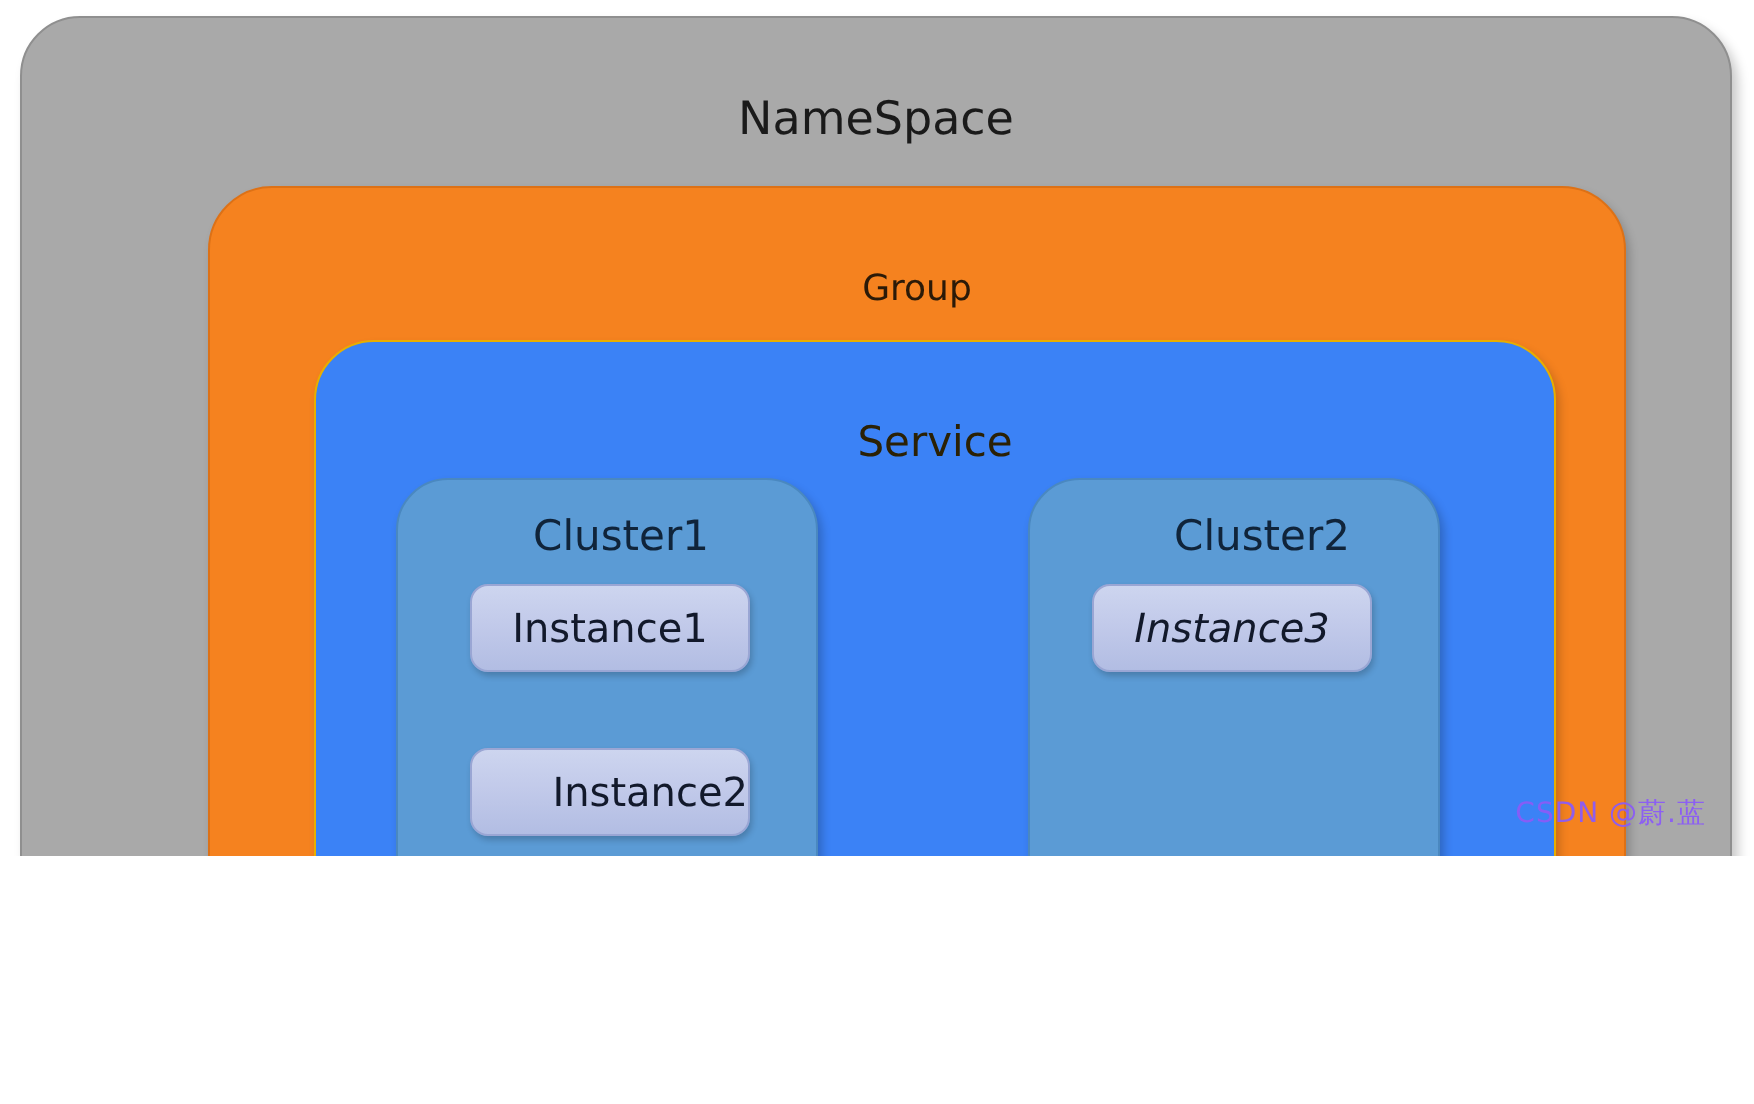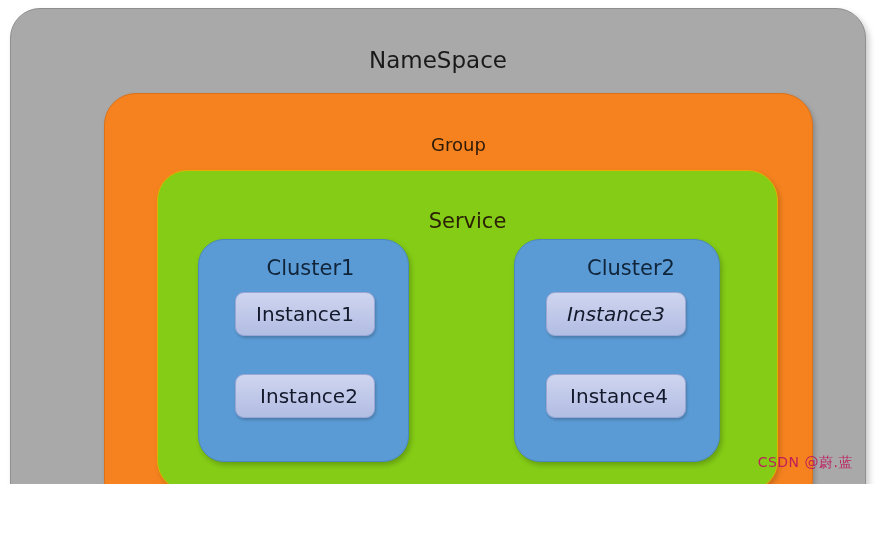--- a/index.html
+++ b/index.html
@@ -8,21 +8,21 @@
     padding: 0;
     background: #ffffff;
   }
   body {
     font-family: "DejaVu Sans", "Liberation Sans", sans-serif;
   }
 
   #canvas {
     position: relative;
     width: 877px;
-    height: 484px;
+    height: 428px;
     background: #ffffff;
     overflow: hidden;
   }
 
   
   .namespace-box {
     position: absolute;
     left: 10px;
     top: 8px;
     width: 856px;
@@ -48,21 +48,21 @@
     box-shadow: 2px 3px 5px rgba(0,0,0,0.20);
   }
 
   
   .service-box {
     position: absolute;
     left: 52px;
     top: 76px;
     width: 621px;
     height: 321px;
-    background: #84cc16;
+    background: #3b82f6;
     border: 1px solid #e8ae00;
     border-radius: 30px;
     box-sizing: border-box;
     box-shadow: 2px 3px 5px rgba(0,0,0,0.18);
   }
 
   
   .cluster-box {
     position: absolute;
     top: 68px;
@@ -125,31 +125,31 @@
     justify-content: center;
   }
   .instance-chip .chip-label {
     font-size: 20px;
     color: #12192b;
     white-space: nowrap;
   }
   .chip-row-1 { top: 52px; }
   .chip-row-2 { top: 134px; }
   .cluster-1 .chip-row-1 { left: 36px; }
-  .cluster-1 .chip-row-2 { left: 36px; padding-left: 8px; }
+  .cluster-1 .chip-row-2 { left: 36px; padding-left: 8px; justify-content: flex-end; }
   .cluster-2 .chip-row-1 { left: 31px; font-style: italic; }
   .cluster-2 .chip-row-2 { left: 31px; padding-left: 6px; }
 
   
   .watermark {
     position: absolute;
     right: 24px;
     bottom: 12px;
     font-size: 14px;
-    color: #be185d;
+    color: #8b5cf6;
     letter-spacing: 0.5px;
     white-space: nowrap;
     opacity: 0.95;
     pointer-events: none;
   }
 </style>
 </head>
 <body>
 
 <div id="canvas">
@@ -181,23 +181,20 @@
         </div>
 
         <div class="cluster-box cluster-2">
 
           <div class="box-title title-cluster">Cluster2</div>
 
           <div class="instance-chip chip-row-1">
             <span class="chip-label">Instance3</span>
           </div>
 
-          <div class="instance-chip chip-row-2">
-            <span class="chip-label">Instance4</span>
-          </div>
 
         </div>
 
       </div>
     </div>
   </div>
 
   <div class="watermark">CSDN @蔚.蓝</div>
 
 </div>

